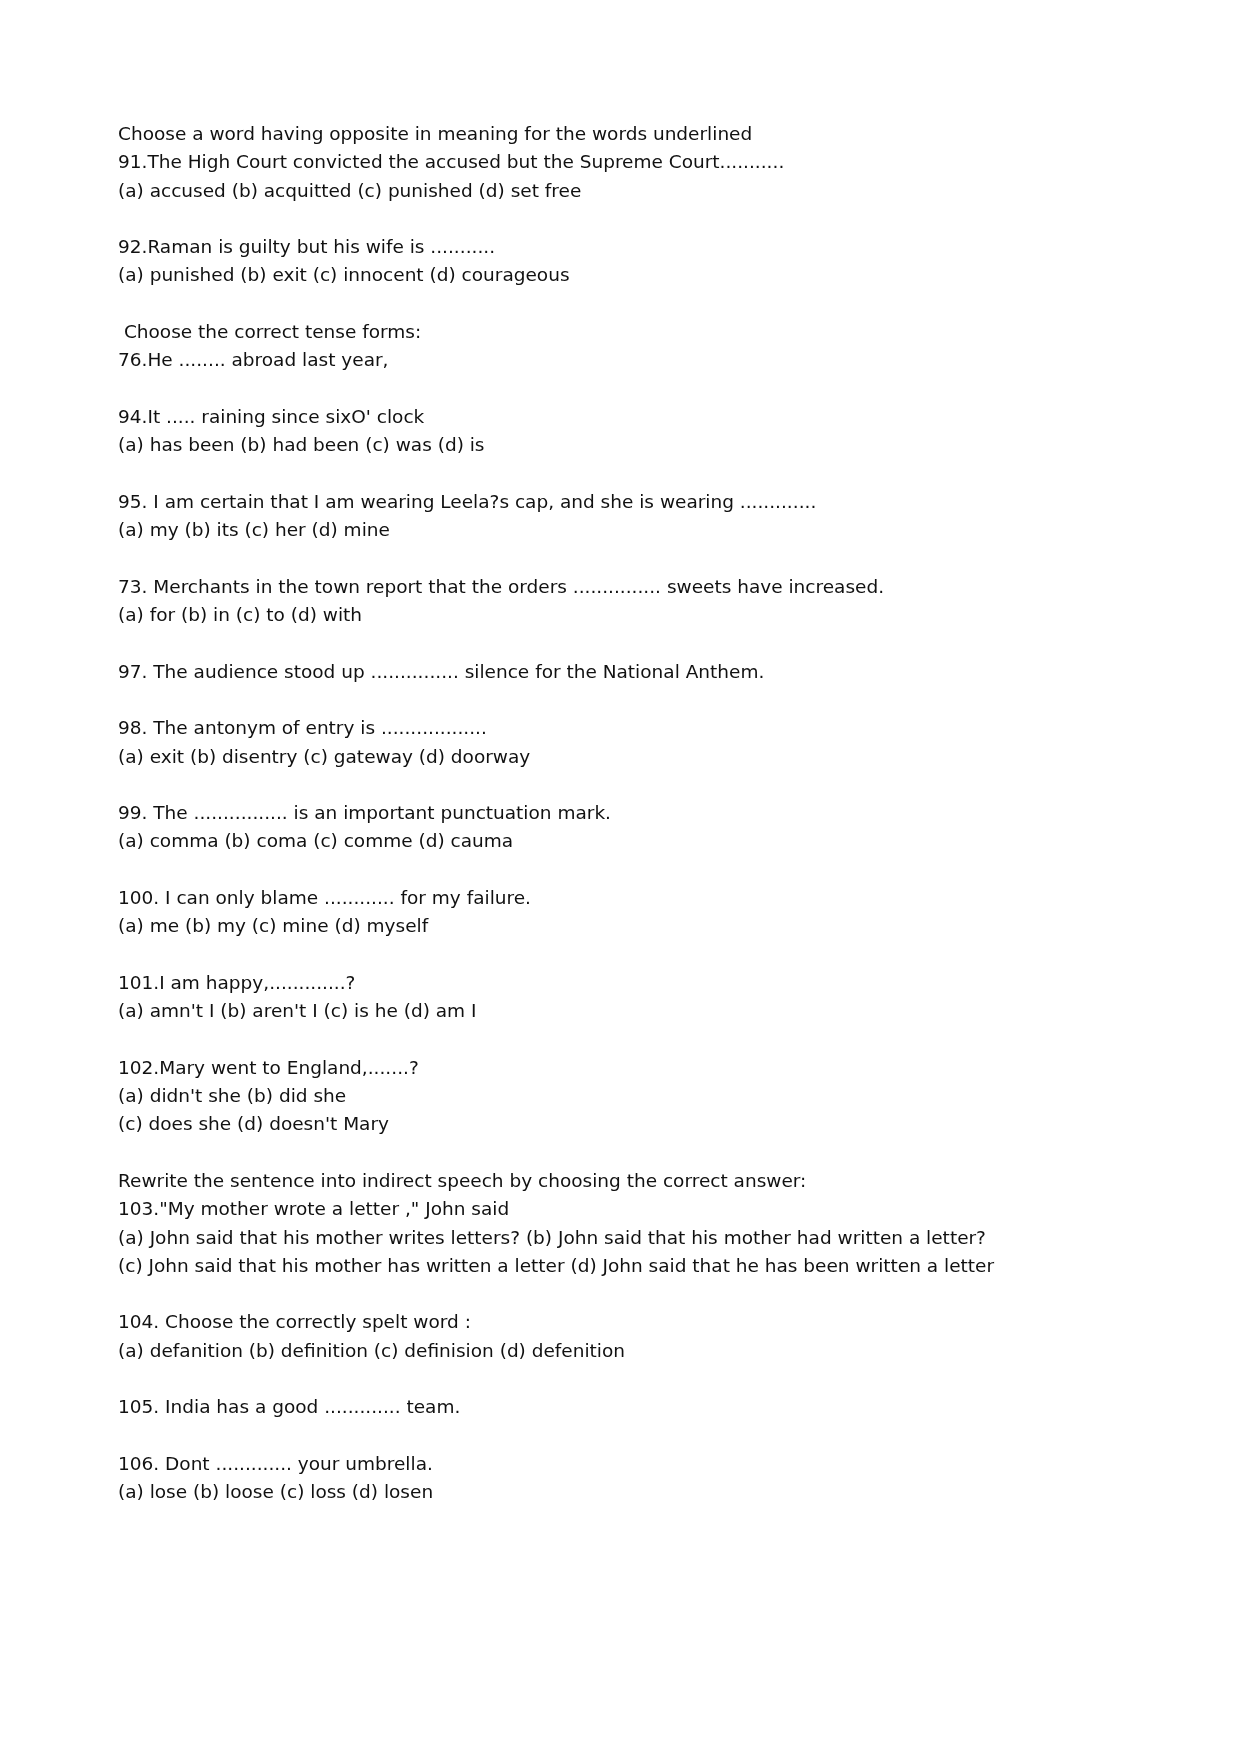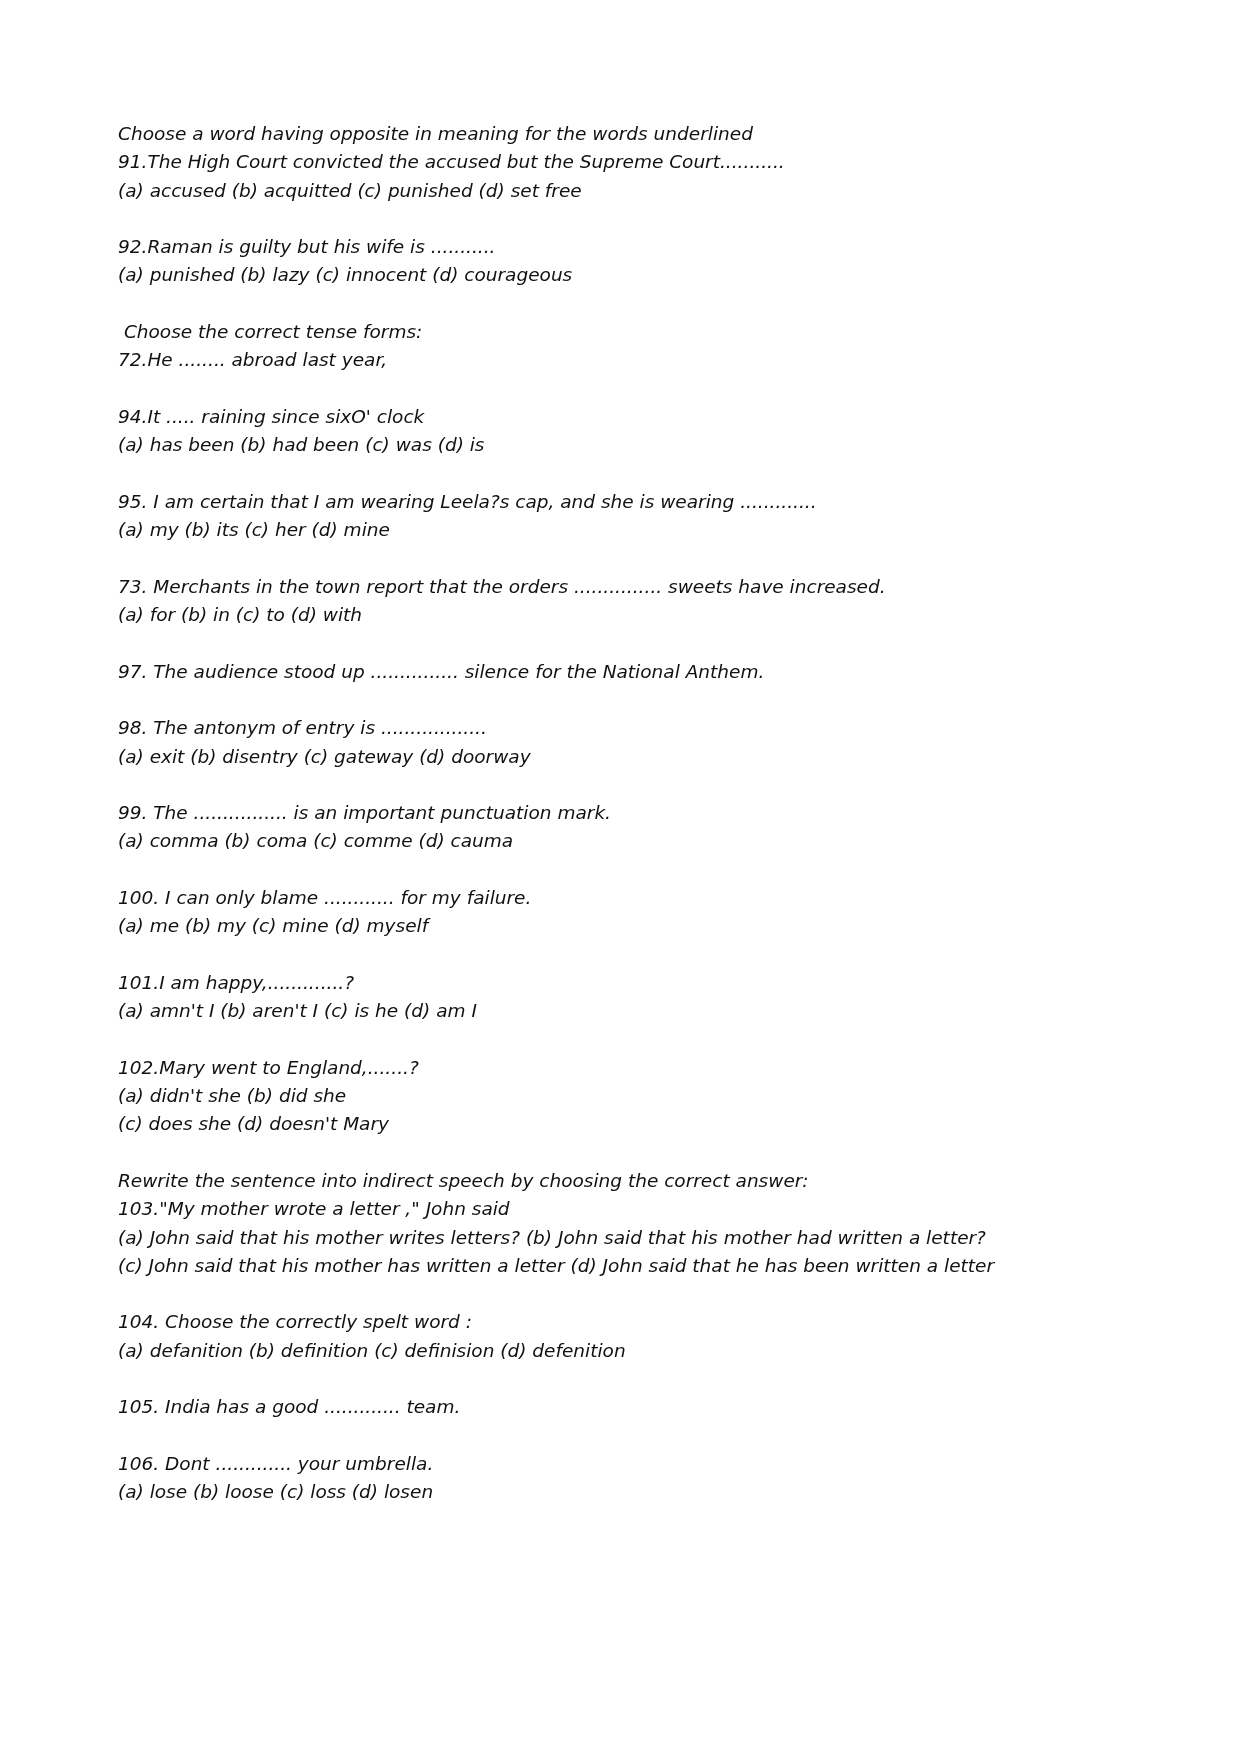--- a/index.html
+++ b/index.html
@@ -20,49 +20,48 @@
       left: 118px;
       top: 120px;
       width: 1020px;
     }
     .line {
       font-size: 18.5px;
       line-height: 28.3px;
       height: 28.3px;
       white-space: pre;
       letter-spacing: 0;
-      font-style: italic;
     }
     .gap {
       height: 28.3px;
     }
   </style>
 </head>
 <body>
 
 <div class="page">
 
   <div class="line">Choose a word having opposite in meaning for the words underlined</div>
 
   <div>
     <div class="line">91.The High Court convicted the accused but the Supreme Court...........</div>
     <div class="line">(a) accused (b) acquitted (c) punished (d) set free</div>
   </div>
   <div class="gap"></div>
 
   <div>
     <div class="line">92.Raman is guilty but his wife is ...........</div>
-    <div class="line">(a) punished (b) lazy (c) innocent (d) courageous</div>
+    <div class="line">(a) punished (b) exit (c) innocent (d) courageous</div>
   </div>
   <div class="gap"></div>
 
   <div class="line"> Choose the correct tense forms:</div>
 
   <div>
-    <div class="line">72.He ........ abroad last year,</div>
+    <div class="line">76.He ........ abroad last year,</div>
   </div>
   <div class="gap"></div>
 
   <div>
     <div class="line">94.It ..... raining since sixO' clock</div>
     <div class="line">(a) has been (b) had been (c) was (d) is</div>
   </div>
   <div class="gap"></div>
 
   <div>

